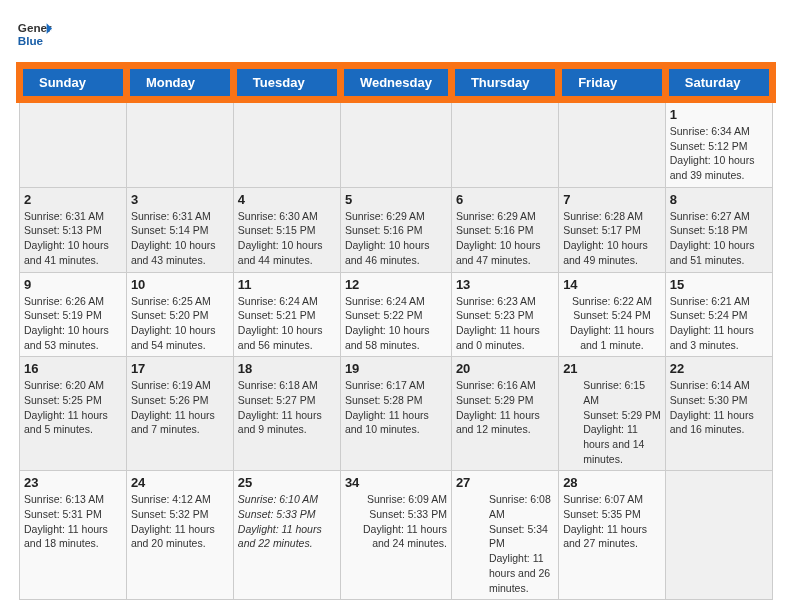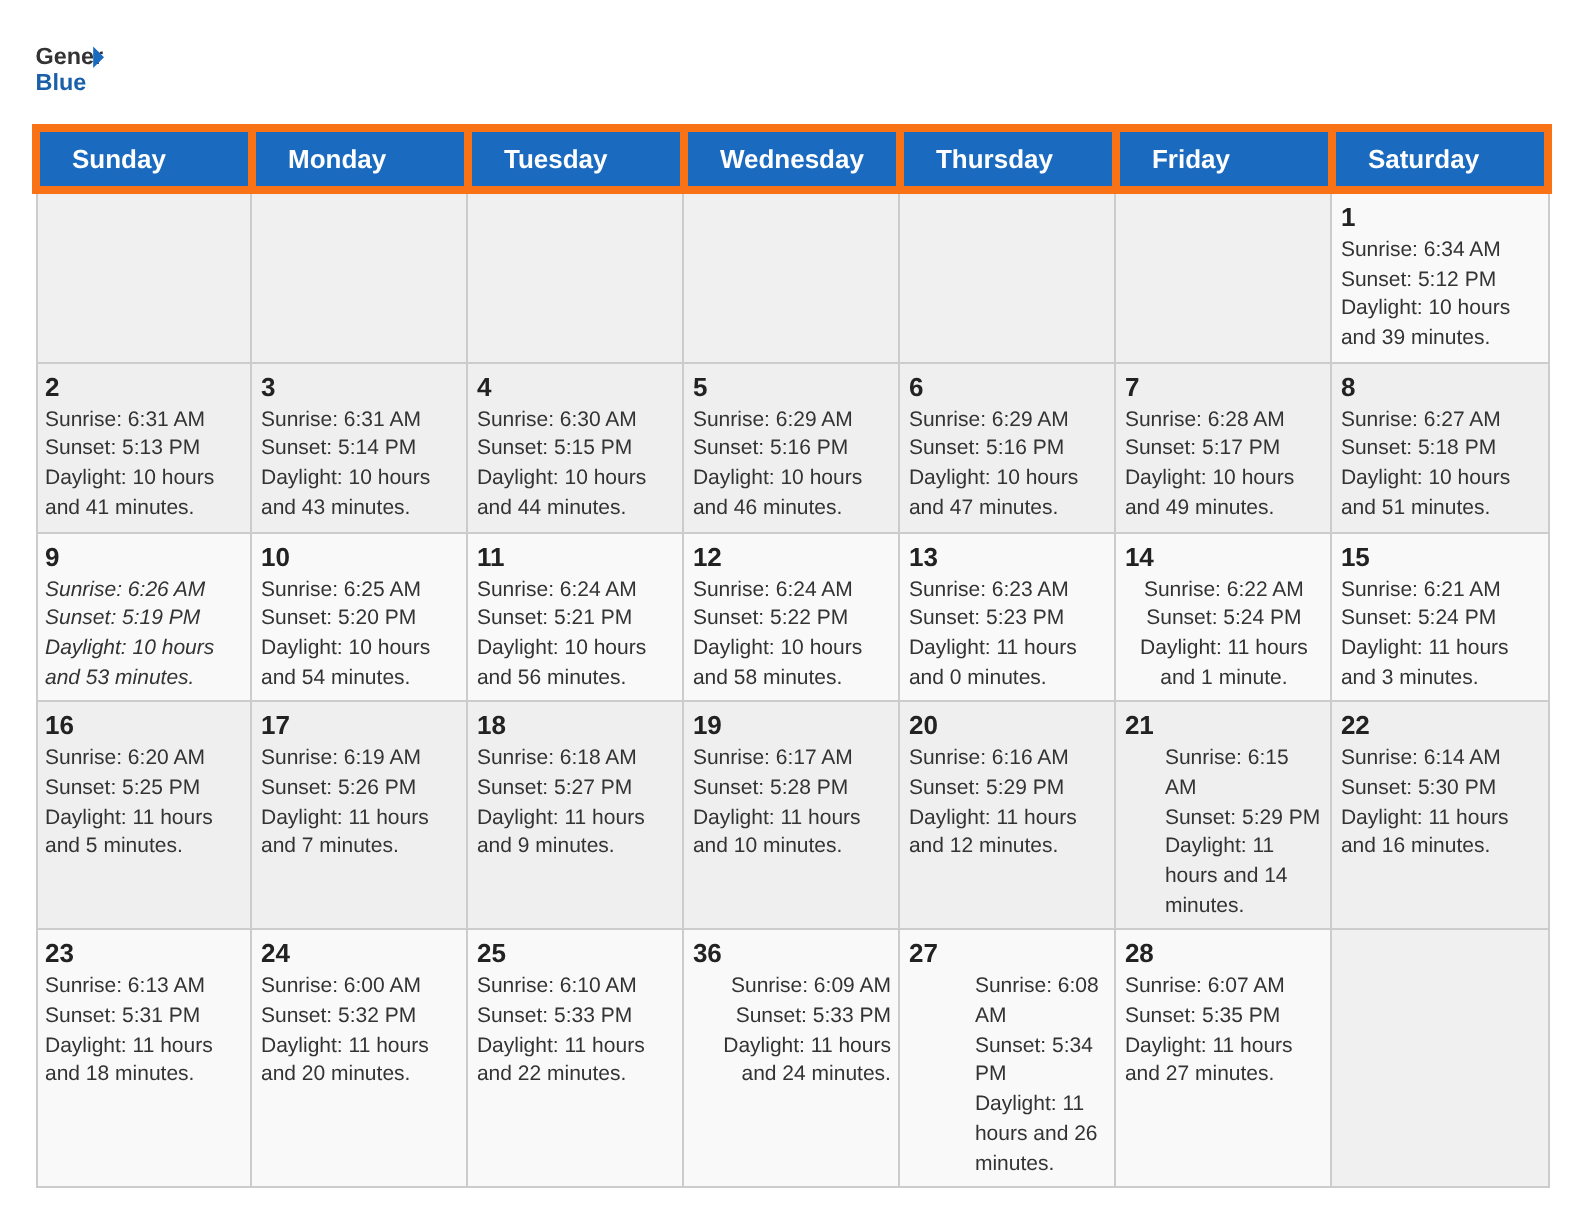--- a/index.html
+++ b/index.html
@@ -44,21 +44,21 @@
       border-collapse: collapse;
       font-size: 11px;
     }
     .calendar thead th {
       background-color: #1a6abf;
       color: #fff;
       padding: 6px 16px;
       text-align: left;
       font-size: 13px;
       font-weight: bold;
-      border: 4px solid #f97316;
+      border: 7px solid #f97316;
     }
     .calendar tbody td {
       width: calc(100% / 7);
       vertical-align: top;
       border: 1px solid #ccc;
       padding: 4px;
       min-height: 80px;
       background: #fff;
     }
     .calendar tbody tr:nth-child(odd) td {
@@ -167,21 +167,21 @@
         <td>
           <span class="day-number">8</span>
           <div class="day-info" style="white-space: pre-line;">Sunrise: 6:27 AM
 Sunset: 5:18 PM
 Daylight: 10 hours and 51 minutes.</div>
         </td>
       </tr>
       <tr>
         <td>
           <span class="day-number">9</span>
-          <div class="day-info" style="white-space: pre-line; font-style: italic;">Sunrise: 6:26 AM
+          <div class="day-info" style="white-space: pre-line;">Sunrise: 6:26 AM
 Sunset: 5:19 PM
 Daylight: 10 hours and 53 minutes.</div>
         </td>
         <td>
           <span class="day-number">10</span>
           <div class="day-info" style="white-space: pre-line;">Sunrise: 6:25 AM
 Sunset: 5:20 PM
 Daylight: 10 hours and 54 minutes.</div>
         </td>
         <td>
@@ -261,32 +261,32 @@
       </tr>
       <tr>
         <td>
           <span class="day-number">23</span>
           <div class="day-info" style="white-space: pre-line;">Sunrise: 6:13 AM
 Sunset: 5:31 PM
 Daylight: 11 hours and 18 minutes.</div>
         </td>
         <td>
           <span class="day-number">24</span>
-          <div class="day-info" style="white-space: pre-line;">Sunrise: 6:00 AM
+          <div class="day-info" style="white-space: pre-line;">Sunrise: 4:12 AM
 Sunset: 5:32 PM
 Daylight: 11 hours and 20 minutes.</div>
         </td>
         <td>
           <span class="day-number">25</span>
-          <div class="day-info" style="white-space: pre-line;">Sunrise: 6:10 AM
+          <div class="day-info" style="white-space: pre-line; font-style: italic;">Sunrise: 6:10 AM
 Sunset: 5:33 PM
 Daylight: 11 hours and 22 minutes.</div>
         </td>
         <td>
-          <span class="day-number">36</span>
+          <span class="day-number">34</span>
           <div class="day-info" style="white-space: pre-line; text-align: right;">Sunrise: 6:09 AM
 Sunset: 5:33 PM
 Daylight: 11 hours and 24 minutes.</div>
         </td>
         <td>
           <span class="day-number">27</span>
           <div class="day-info" style="white-space: pre-line; margin-left: 33px;">Sunrise: 6:08 AM
 Sunset: 5:34 PM
 Daylight: 11 hours and 26 minutes.</div>
         </td>

